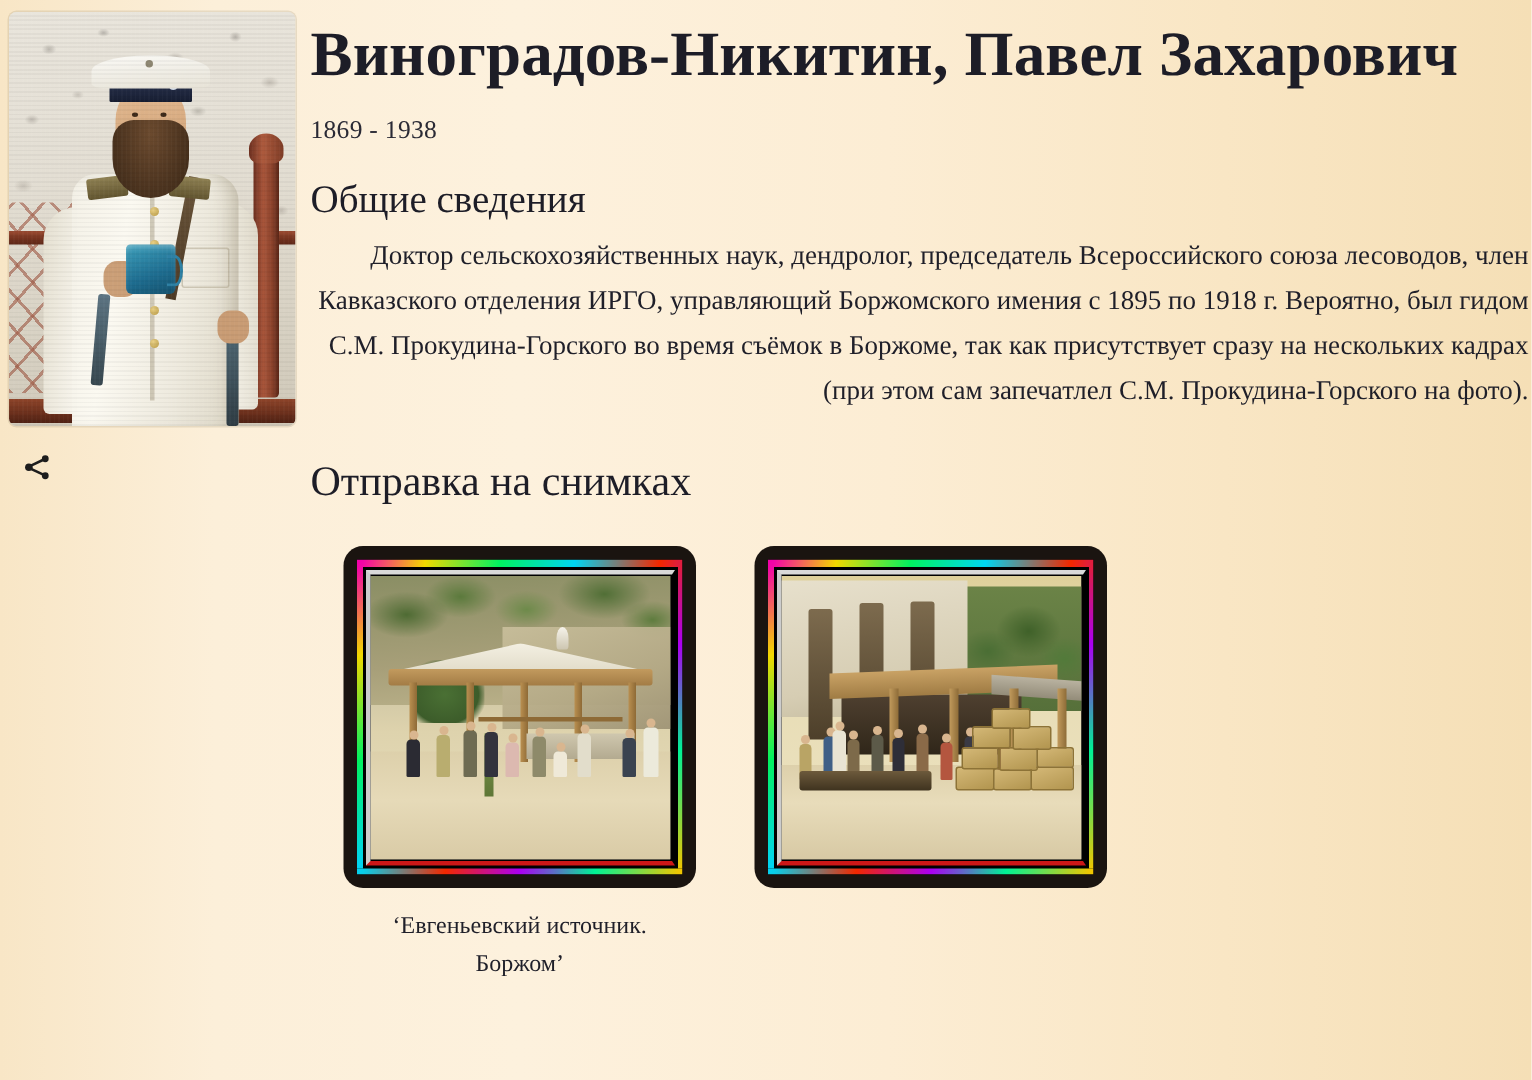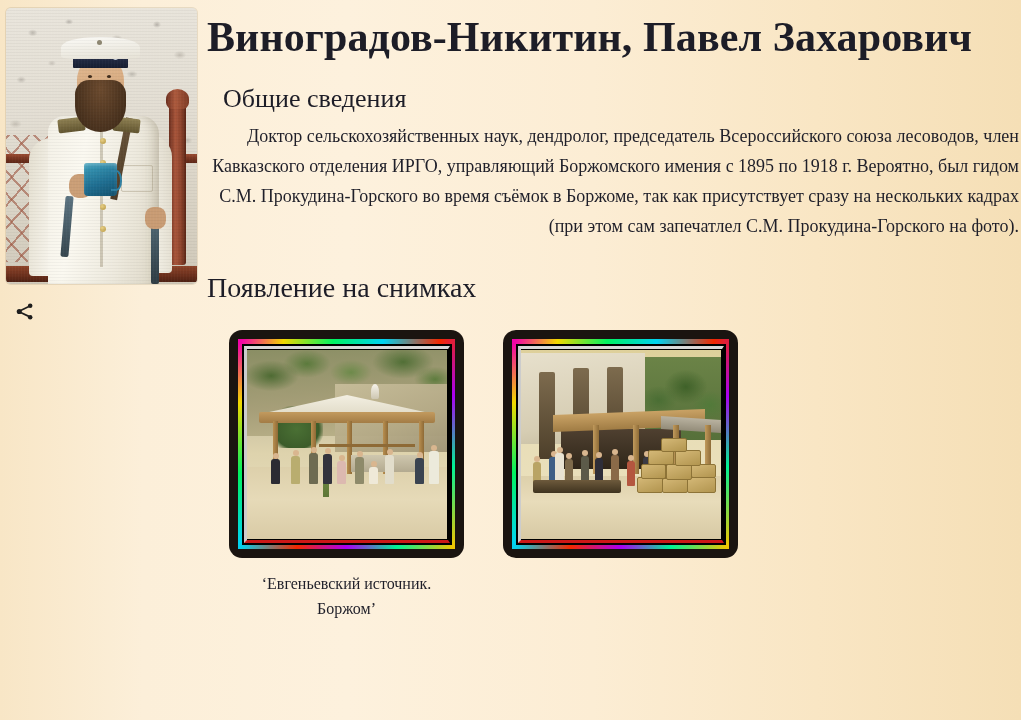--- a/index.html
+++ b/index.html
@@ -322,21 +322,21 @@
   }
 
   .life-dates {
     margin: 14px 0 0 0;
     font-size: 17px;
     color: #2a2a35;
     letter-spacing: .2px;
   }
 
   .section-head {
-    margin: 20px 0 0 16px;
+    margin: 20px 0 0 0;
     font-size: 26px;
     font-weight: 400;
     line-height: 1.2;
     color: #1d1d27;
   }
 
   .bio {
     margin: 7px 0 0 0;
     font-size: 18px;
     line-height: 1.67;
@@ -551,26 +551,27 @@
         <line x1="7.6" y1="10.8" x2="17" y2="6.3" stroke="#1d1d1d" stroke-width="2"></line>
         <line x1="7.6" y1="13.2" x2="17" y2="17.6" stroke="#1d1d1d" stroke-width="2"></line>
       </svg>
     </div>
   </div>
 
   <div class="main-col">
 
     <h1 class="page-title">Виноградов-Никитин, Павел Захарович</h1>
 
+    <div class="life-dates">1869 - 1938</div>
 
     <h2 class="section-head">Общие сведения</h2>
 
     <p class="bio">Доктор сельскохозяйственных наук, дендролог, председатель Всероссийского союза лесоводов, член Кавказского отделения ИРГО, управляющий Боржомского имения с 1895 по 1918 г. Вероятно, был гидом С.М. Прокудина-Горского во время съёмок в Боржоме, так как присутствует сразу на нескольких кадрах (при этом сам запечатлел С.М. Прокудина-Горского на фото).</p>
 
-    <h2 class="gallery-head">Появление на снимках</h2>
+    <h2 class="gallery-head">Отправка на снимках</h2>
 
     <div class="gallery">
 
       <div class="thumb-cell">
         <div class="thumb-frame" title="Павильон над источником, группа людей под навесом">
           <div class="thumb-inner">
             <div class="photo">
               <div class="p1-sky"></div>
               <div class="p1-cliff"></div>
               <div class="p1-rockface"></div>

